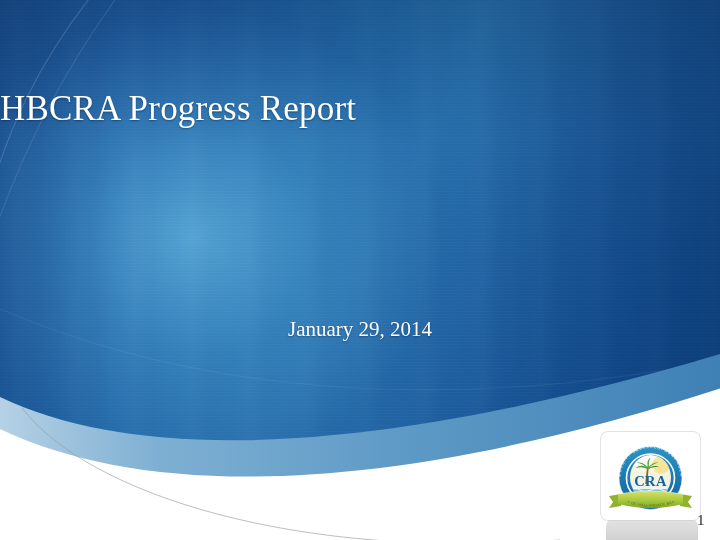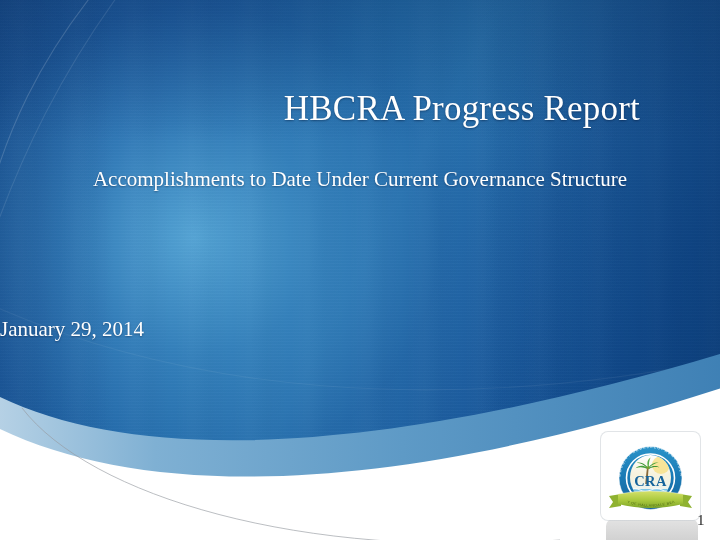--- a/index.html
+++ b/index.html
@@ -84,21 +84,21 @@
   
   .text-layer {
     position: absolute;
     inset: 0;
   }
   .title {
     position: absolute;
     left: 0;
     top: 88px;
     width: 640px;
-    text-align: right;
+    text-align: left;
     color: #ffffff;
     font-size: 35px;
     line-height: 42px;
     letter-spacing: 0.2px;
     text-shadow: 0 1px 2px rgba(0,20,50,0.45);
   }
   .subtitle {
     position: absolute;
     left: 0;
     top: 166px;
@@ -107,20 +107,21 @@
     color: #ffffff;
     font-size: 21px;
     line-height: 27px;
     text-shadow: 0 1px 2px rgba(0,20,50,0.40);
   }
   .datebox {
     position: absolute;
     left: 0;
     top: 254px;
     width: 720px;
+    text-align: center;
     color: #ffffff;
     font-size: 21px;
     line-height: 30px;
     text-shadow: 0 1px 2px rgba(0,20,50,0.40);
     white-space: pre;
   }
 
   
   .logo-card {
     position: absolute;
@@ -170,21 +171,20 @@
 
     <path d="M 96 -10 C 40 60, 6 130, -14 210" fill="none" stroke="rgba(255,255,255,0.16)" stroke-width="1.1"></path>
     <path d="M 122 -10 C 62 72, 22 152, -10 244" fill="none" stroke="rgba(255,255,255,0.10)" stroke-width="1.1"></path>
 
     <path d="M -20 300 C 180 392, 440 418, 740 356" fill="none" stroke="rgba(255,255,255,0.06)" stroke-width="1.2"></path>
   </svg>
 
   <div class="text-layer">
     <div class="title">HBCRA Progress Report</div>
 
-    <div class="subtitle">Accomplishments to Date Under Current Governance Structure</div>
 
     <div class="datebox">
       <div>January 29, 2014</div>
     </div>
   </div>
 
   <svg class="fg-svg" viewBox="0 0 720 540">
     <defs>
       <linearGradient id="bandLight" x1="0" y1="0" x2="1" y2="0">
         <stop offset="0%" stop-color="#b9d3e6"></stop>

